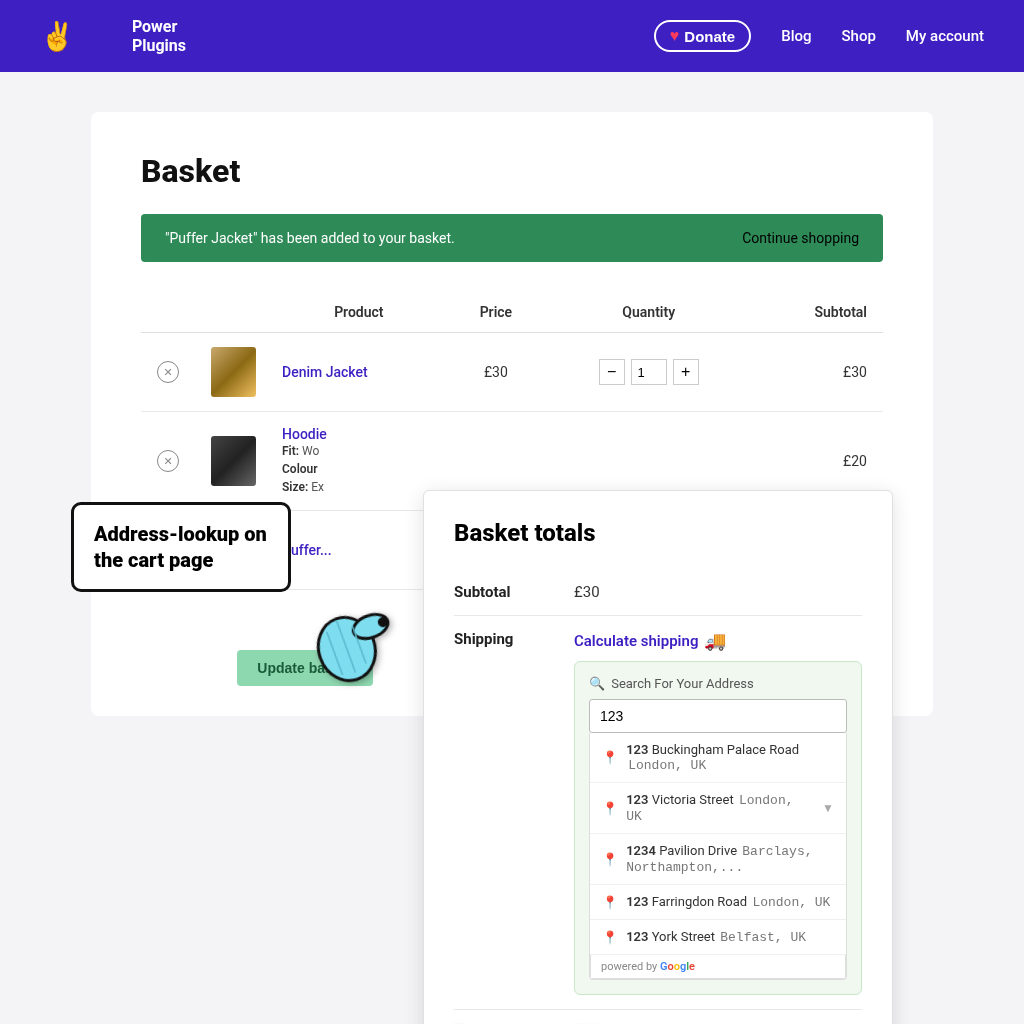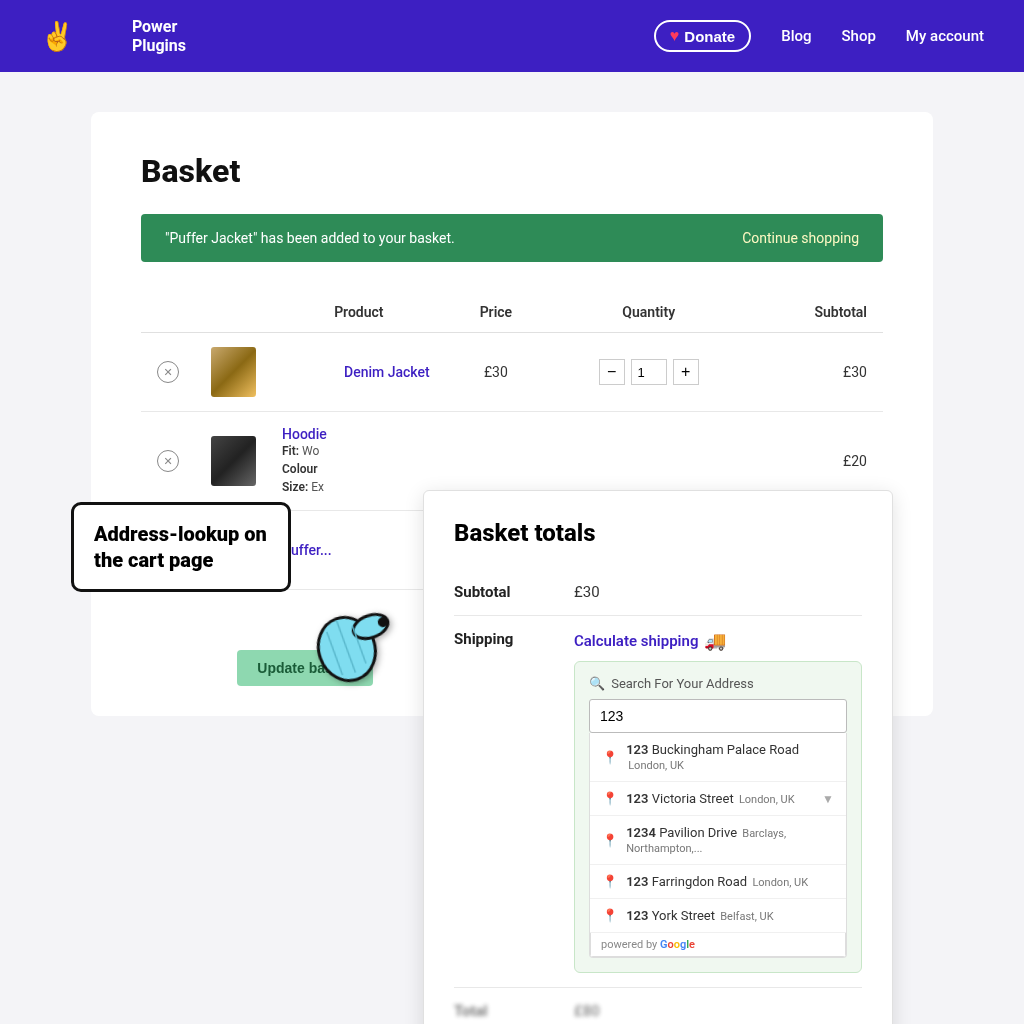--- a/index.html
+++ b/index.html
@@ -90,21 +90,21 @@
       color: white;
       padding: 16px 24px;
       border-radius: 4px;
       display: flex;
       justify-content: space-between;
       align-items: center;
       margin-bottom: 30px;
       font-size: 14px;
     }
     .continue-shopping {
-      color: #fef9c3;
+      color: #000000;
       font-size: 14px;
       cursor: pointer;
     }
 
     
     .basket-table {
       width: 100%;
       border-collapse: collapse;
       margin-bottom: 0;
     }
@@ -287,21 +287,21 @@
       gap: 8px;
       padding: 9px 12px;
       font-size: 13px;
       color: #333;
       cursor: pointer;
       border-bottom: 1px solid #f0f0f0;
     }
     .address-item:last-child { border-bottom: none; }
     .pin-icon { color: #888; font-size: 13px; }
     .address-bold { font-weight: 600; }
-    .address-light { color: #777; font-size: 11px; margin-left: 2px; }
+    .address-light { color: #777; font-size: 13px; margin-left: 2px; font-family: Liberation Mono, monospace; }
     .powered-by {
       text-align: left;
       font-size: 11px;
       color: #888;
       padding: 5px 10px;
       background: white;
       border: 1px solid #ddd;
       border-top: none;
     }
 
@@ -426,21 +426,21 @@
 
         <tr>
           <td>
               <button class="remove-btn">✕</button>
             </td>
           <td>
             <div class="product-thumb">
               <div class="thumb-img" style="background: linear-gradient(135deg, #c9a96e 0%, #8b6914 50%, #f0c060 100%);"></div>
             </div>
           </td>
-          <td style="text-align:right; padding-left:10px;">
+          <td style="text-align:left; padding-left:10px;">
             <span class="product-name-link">Denim Jacket</span>
           </td>
           <td>£30</td>
           <td>
             <div class="qty-control">
               <button class="qty-btn">−</button>
               <input class="qty-input" type="number" value="1" style="">
               <button class="qty-btn">+</button>
             </div>
           </td>

